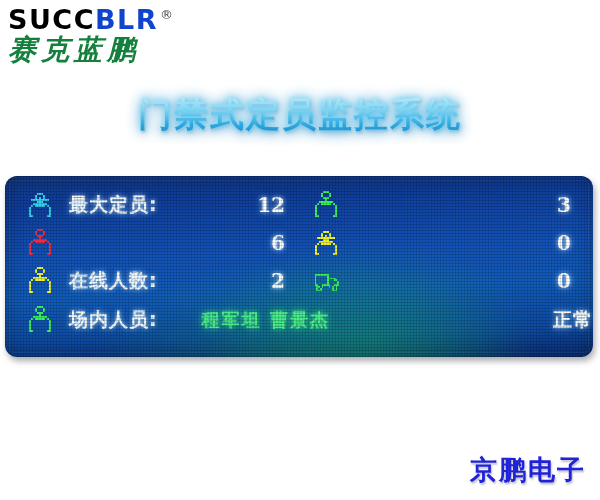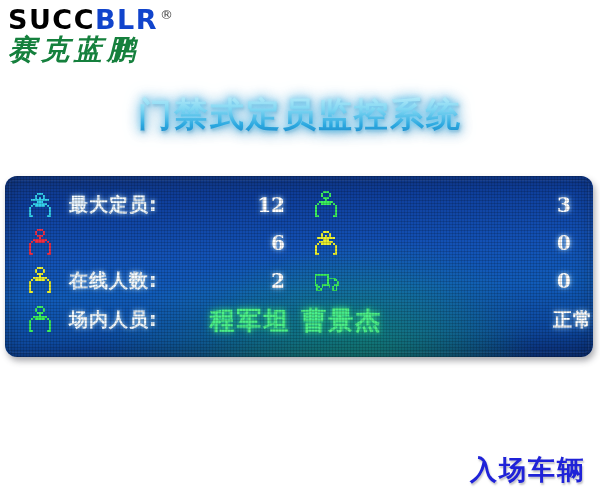--- a/index.html
+++ b/index.html
@@ -154,27 +154,26 @@
     margin-right: 22px;
     white-space: nowrap;
     text-shadow: 0 0 4px rgba(190, 230, 255, 0.9), 0 0 9px rgba(130, 195, 255, 0.5);
   }
   .col-left .led-value { }
 
   
   .led-names {
     font-family: "DejaVu Sans", "Liberation Sans", sans-serif;
     font-weight: bold;
-    font-size: 25px;
+    font-size: 18px;
     color: #4cf08a;
     letter-spacing: 2px;
-    margin-left: 34px;
+    margin-left: 44px;
     white-space: nowrap;
     text-shadow: 0 0 5px rgba(70, 240, 140, 0.9), 0 0 11px rgba(40, 220, 120, 0.55);
-    padding-left: 18px;
   }
   #status-value {
     font-family: "DejaVu Sans", "Liberation Sans", sans-serif;
     font-weight: bold;
     font-size: 19px;
     color: #ffffff;
     margin-left: auto;
     letter-spacing: 1px;
     white-space: nowrap;
     text-shadow: 0 0 4px rgba(190, 230, 255, 0.9), 0 0 9px rgba(130, 195, 255, 0.5);
@@ -433,13 +432,13 @@
         <span class="led-label">场内人员:</span>
         <span class="led-names">程军坦  曹景杰</span>
         <span id="status-value">正常</span>
       </div>
     </div>
 
   </div>
   <div id="led-mesh"></div>
 </div>
 
-<div id="footer-logo">入场车辆</div>
+<div id="footer-logo">京鹏电子</div>
 
 </body></html>

